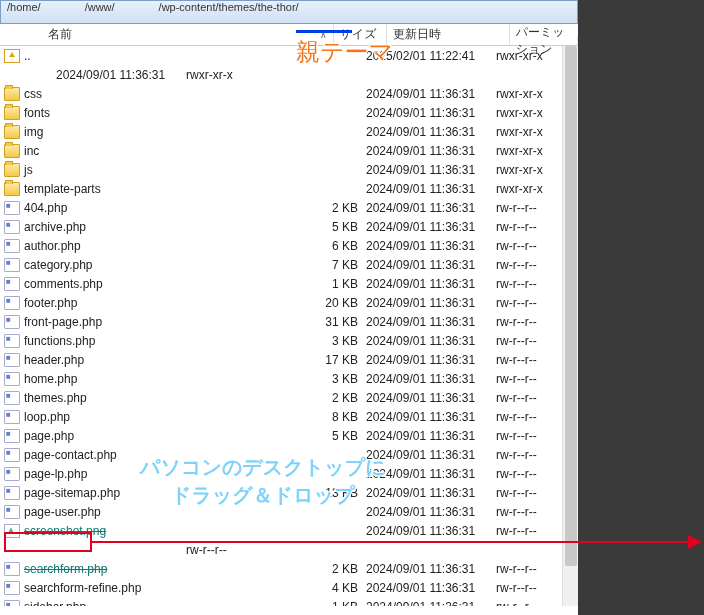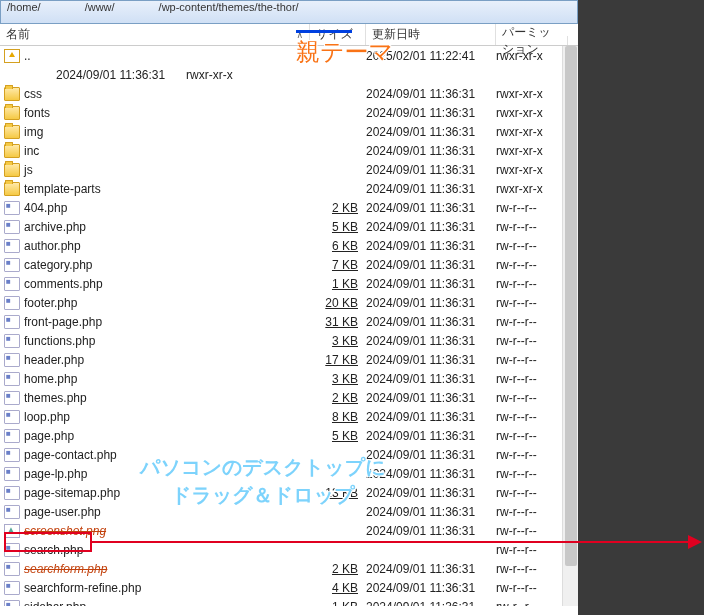--- a/index.html
+++ b/index.html
@@ -1,51 +1,51 @@
 <!DOCTYPE html>
 <html><head>
 <meta charset="utf-8">
 <style>
 * { margin: 0; padding: 0; box-sizing: border-box; }
 body { font-family: "Yu Gothic UI", "Meiryo", sans-serif; font-size: 12px; background: #3a3a3a; width: 704px; height: 615px; overflow: hidden; position: relative; }
 .window { width: 578px; height: 615px; background: #fff; position: relative; }
 .pathbar { height: 24px; background: linear-gradient(#e8f0fb, #d0e0f5); border: 1px solid #7a9fc4; display: flex; align-items: flex-start; padding: 0 6px; }
 .pathbar span { color: #333; font-size: 11px; }
 .pathbar .masked { background: #b8c8dc; color: transparent; border-radius: 2px; padding: 0 20px; margin: 0 2px; }
-.header { display: flex; height: 22px; background: #fff; border-bottom: 1px solid #ccc; font-size: 12px; color: #333; }
+.header { display: flex; height: 22px; background: #fff; border-bottom: 1px solid #ccc; font-size: 12px; color: #333; padding-left: 42px; }
 .header > div { padding: 3px 6px; border-right: 1px solid #e0e0e0; display: flex; align-items: center; justify-content: space-between; }
 .col-name { width: 310px; }
 .col-size { width: 56px; }
 .col-date { width: 130px; }
 .col-perm { width: 72px; margin-top: 12px; }
 .sortarrow { font-size: 9px; color: #666; }
 .filelist { height: 560px; overflow-y: auto; overflow-x: hidden; position: relative; }
 .row { display: flex; height: 19px; align-items: center; font-size: 12px; color: #222; }
 .cell-name { width: 310px; display: flex; align-items: center; padding-left: 4px; gap: 4px; }
-.cell-size { width: 56px; text-align: right; padding-right: 8px; text-decoration: underline; }
+.cell-size { width: 56px; text-align: right; padding-right: 8px; }
 .cell-date { width: 130px; }
 .cell-perm { width: 72px; }
 .icon { width: 16px; height: 14px; flex-shrink: 0; }
 .icon-folder { background: linear-gradient(#ffe9a8, #f5c944); border: 1px solid #d4a020; border-radius: 1px; position: relative; }
 .icon-folder::before { content: ""; position: absolute; top: -3px; left: 0; width: 6px; height: 3px; background: #f5c944; border: 1px solid #d4a020; border-bottom: none; border-radius: 1px 1px 0 0; }
 .icon-up { background: #fff; border: 1px solid #d4a020; position: relative; text-align: center; }
 .icon-up::after { content: ""; position: absolute; left: 4px; top: 2px; width: 0; height: 0; border-left: 3px solid transparent; border-right: 3px solid transparent; border-bottom: 5px solid #e6a800; }
 .icon-php { background: #fff; border: 1px solid #aac; border-radius: 1px; position: relative; }
 .icon-php::after { content: "■"; position: absolute; left: 1px; top: -1px; font-size: 8px; color: #6a7fc8; }
 .icon-img { background: #fff; border: 1px solid #aac; position: relative; }
 .icon-img::after { content: "▲"; position: absolute; left: 2px; top: 0; font-size: 8px; color: #5a9; }
 .scrollbar { position: absolute; right: 0; top: 46px; width: 16px; height: 560px; background: #f0f0f0; border-left: 1px solid #ddd; }
 .scrollthumb { position: absolute; top: 0; left: 2px; width: 12px; height: 520px; background: #c8c8c8; border-radius: 2px; }
 .annotation1 { position: absolute; top: 36px; left: 296px; font-size: 24px; font-weight: normal; color: #f97316; text-shadow: 1px 1px 0 #fff, -1px -1px 0 #fff, 1px -1px 0 #fff, -1px 1px 0 #fff; z-index: 10; pointer-events: none; }
 .annotation1::before { content: ""; position: absolute; top: -6px; left: 0; width: 56px; height: 3px; background: #0040e0; }
 .annotation2 { position: absolute; top: 453px; left: 140px; font-size: 20px; font-weight: bold; color: #7dd3fc; text-shadow: 1px 1px 0 #fff, -1px -1px 0 #fff, 1px -1px 0 #fff, -1px 1px 0 #fff; z-index: 10; text-align: center; line-height: 1.4; pointer-events: none; }
 .highlight-box { position: absolute; top: 532px; left: 4px; width: 88px; height: 20px; border: 2px solid #e00020; z-index: 10; pointer-events: none; }
 .arrow-line { position: absolute; top: 541px; left: 92px; width: 600px; height: 2px; background: #e00020; z-index: 10; pointer-events: none; }
 .arrow-line::after { content: ""; position: absolute; right: -10px; top: -6px; width: 0; height: 0; border-left: 14px solid #e00020; border-top: 7px solid transparent; border-bottom: 7px solid transparent; }
-.strike { text-decoration: line-through; color: #c2410c; font-style: italic; }
+.strike { text-decoration: line-through; color: #0f766e; }
 </style>
 </head>
 <body>
 
 <div class="window">
 
   <div class="pathbar">
     <span>/home/</span>
     <span class="masked"> </span>
     <span>/www/</span>
@@ -294,24 +294,20 @@
       <div class="row">
         <div class="cell-name">
           <div class="icon icon-img"></div>
           <span class="strike">screenshot.png</span>
         </div>
         <div class="cell-size"></div>
         <div class="cell-date">2024/09/01 11:36:31</div>
         <div class="cell-perm">rw-r--r--</div>
       </div>
       <div class="row">
-        <div class="cell-name">
-          <div class="icon icon-php"></div>
-          <span>search.php</span>
-        </div>
         <div class="cell-size"></div>
         <div class="cell-date"></div>
         <div class="cell-perm">rw-r--r--</div>
       </div>
       <div class="row">
         <div class="cell-name">
           <div class="icon icon-php"></div>
           <span class="strike">searchform.php</span>
         </div>
         <div class="cell-size">2 KB</div>

